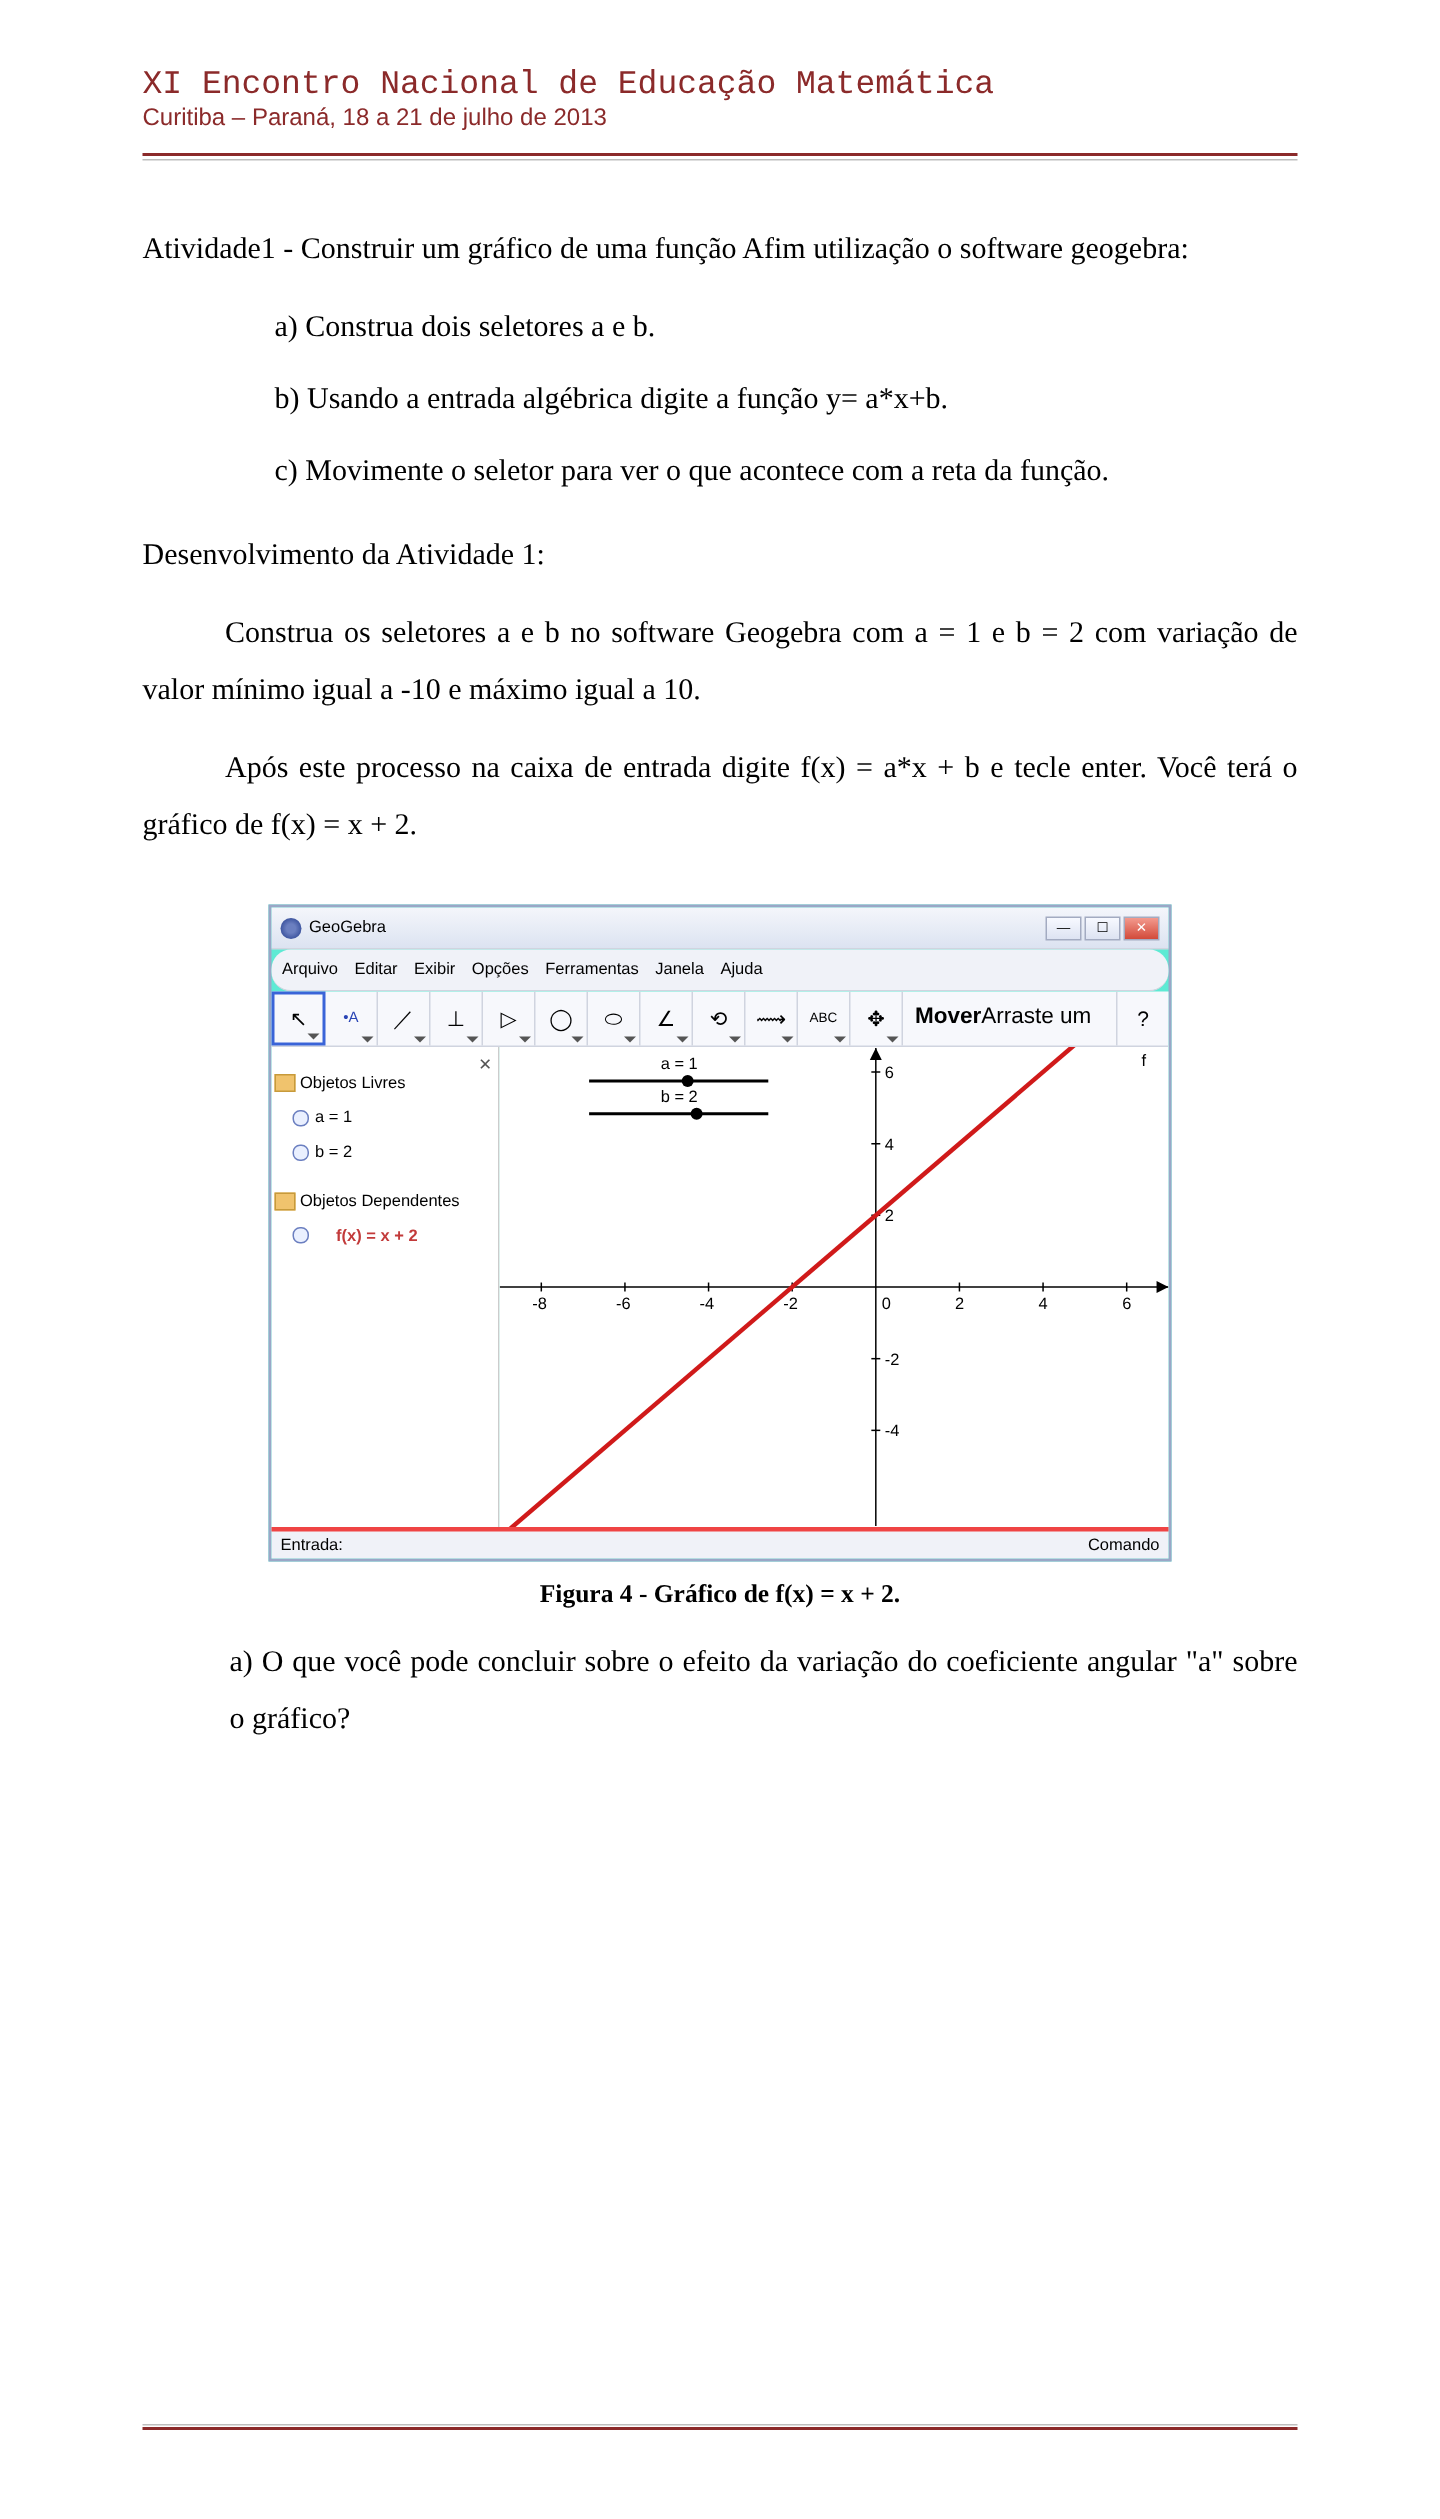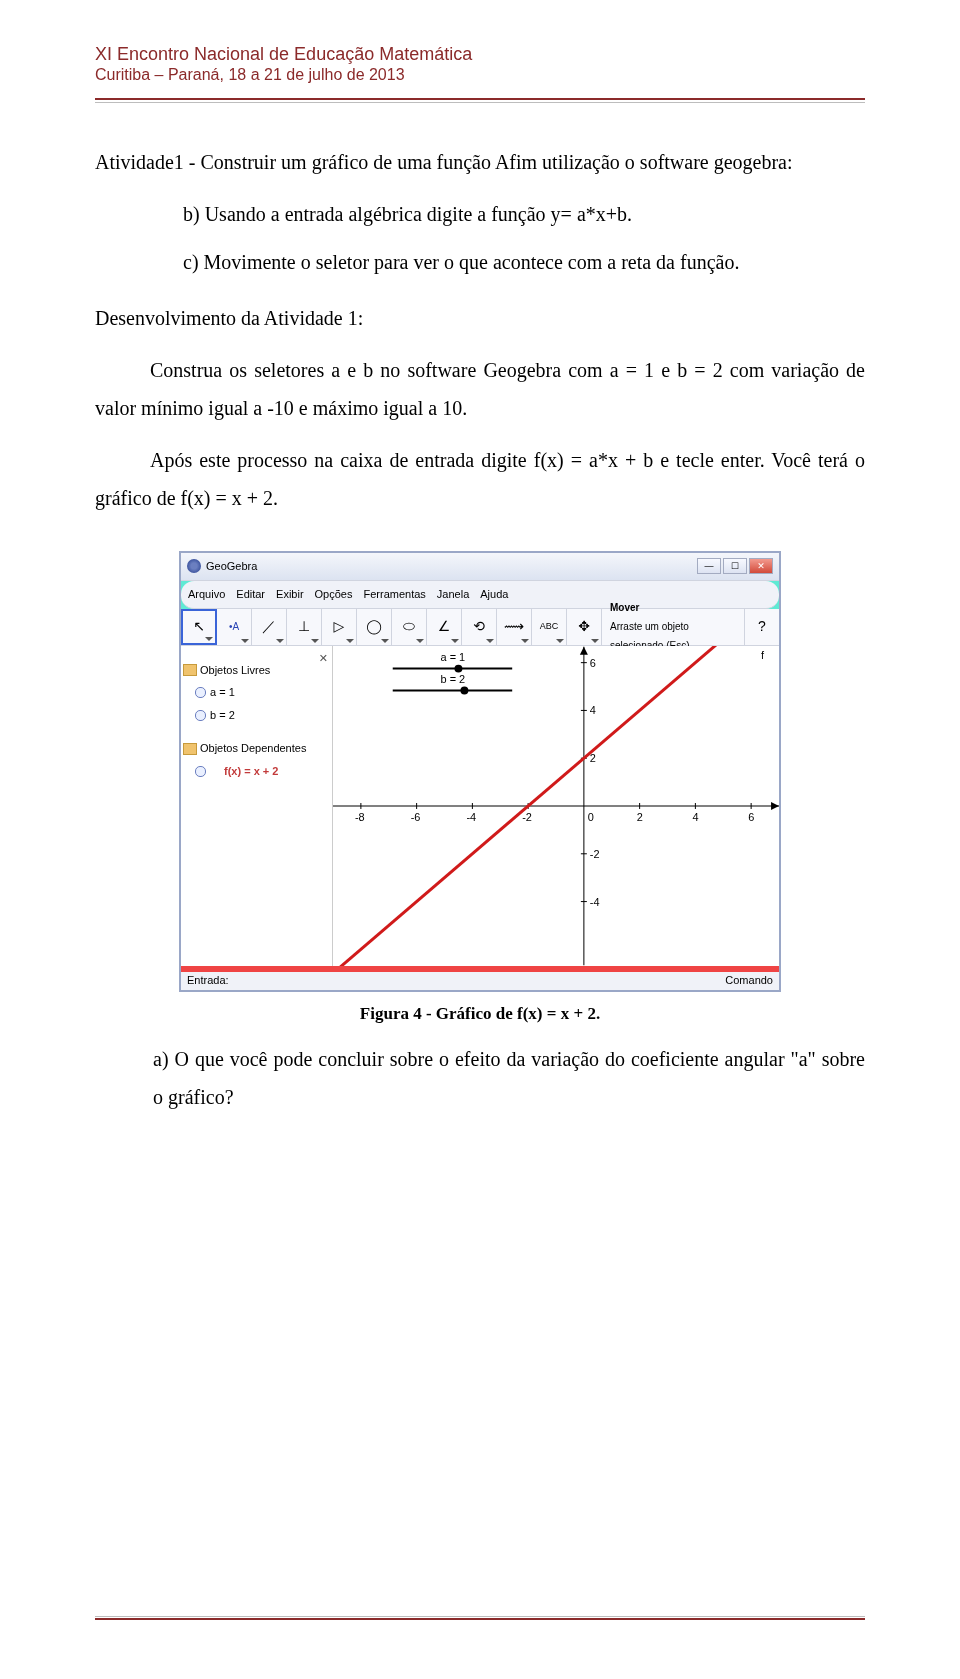--- a/index.html
+++ b/index.html
@@ -14,23 +14,23 @@
     box-sizing: border-box;
   }
   .page {
     width: 960px;
     min-height: 1679px;
     padding: 45px 95px 80px 95px;
     box-sizing: border-box;
     position: relative;
   }
   .header .title {
-    font-family: Liberation Sans, sans-serif;
+    font-family: Liberation Mono, monospace;
     color: #8b2a2a;
-    font-size: 18px;
+    font-size: 22px;
     font-weight: normal;
     line-height: 1.1;
   }
   .header .subtitle {
     font-family: Arial, sans-serif;
     color: #8b2a2a;
     font-size: 16px;
     margin-top: 1px;
   }
   .header-rules {
@@ -162,21 +162,21 @@
     display:flex; align-items:center; justify-content:center;
     position: relative;
     font-size: 14px;
   }
   .gg-tool.sel { border: 2px solid #3a64d8; width:32px; }
   .gg-tool .dd {
     position:absolute; bottom:2px; right:2px;
     width:0;height:0;border-left:4px solid transparent;border-right:4px solid transparent;border-top:4px solid #555;
   }
   .gg-toolhelp {
-    flex:1; padding: 3px 8px; font-size:10px; display:flex; flex-direction:column; justify-content:center;
+    flex:1; padding: 3px 8px; font-size:15px; display:flex; flex-direction:row; justify-content:center;
   }
   .gg-toolhelp b{font-weight:bold;}
   .gg-body { display:flex; height: 320px; }
   .gg-algebra {
     width: 152px; border-right:1px solid #ccc; background:#fff;
     position:relative;
     padding: 2px;
     box-sizing:border-box;
     font-size:11px;
   }
@@ -187,21 +187,21 @@
   .folder-icon { width:12px;height:10px;background:#f0c36d;border:1px solid #c79a3b;}
   .tree-item { display:flex; align-items:center; gap:4px; margin-left:12px; margin-top:2px;}
   .tree-item.dep { color:#4a4a4a;gap:18px; }
   .radio { width:9px;height:9px;border:1px solid #6b7fc0;border-radius:5px;background:#eaf0ff;}
   .fx {color:#c23a3a;font-weight:bold;}
   .gg-canvas { flex:1; position:relative; background:#fff; overflow:hidden;}
   svg.plot { width:100%; height:100%; }
   .slider-lbl{ font-size:11px; fill:#000; }
   .axis-lbl{ font-size:11px; fill:#000; }
   .gg-bottom {
-    height:18px; border-top:6px solid #ef4444; background:#f0f2f8;
+    height:18px; border-top:3px solid #ef4444; background:#f0f2f8;
     display:flex; align-items:center; justify-content:space-between;
     padding: 0 6px;
     font-size:11px;
   }
 </style>
 </head>
 <body>
 
 <div class="page">
 
@@ -210,20 +210,21 @@
     <div class="subtitle">Curitiba – Paraná, 18 a 21 de julho de 2013</div>
     <div class="header-rules"></div>
     <div class="header-rules2"></div>
   </div>
 
   <div class="body-text">
 
     <p class="para">Atividade1 - Construir um gráfico de uma função Afim utilização o software geogebra:</p>
 
     <div class="indent-block">
+      <p class="item">a) Construa dois seletores a e b.</p>
       <p class="item">b) Usando a entrada algébrica digite a função y= a*x+b.</p>
       <p class="item">c) Movimente o seletor para ver o que acontece com a reta da função.</p>
     </div>
 
     <p class="para sect-title">Desenvolvimento da Atividade 1:</p>
 
     <p class="para first-indent">Construa os seletores a e b no software Geogebra com a = 1 e b = 2 com variação de valor mínimo igual a -10 e máximo igual a 10.</p>
     <p class="para first-indent">Após este processo na caixa de entrada digite f(x) = a*x + b e tecle enter. Você terá o gráfico de f(x) = x + 2.</p>
 
     <div class="fig-wrap">

